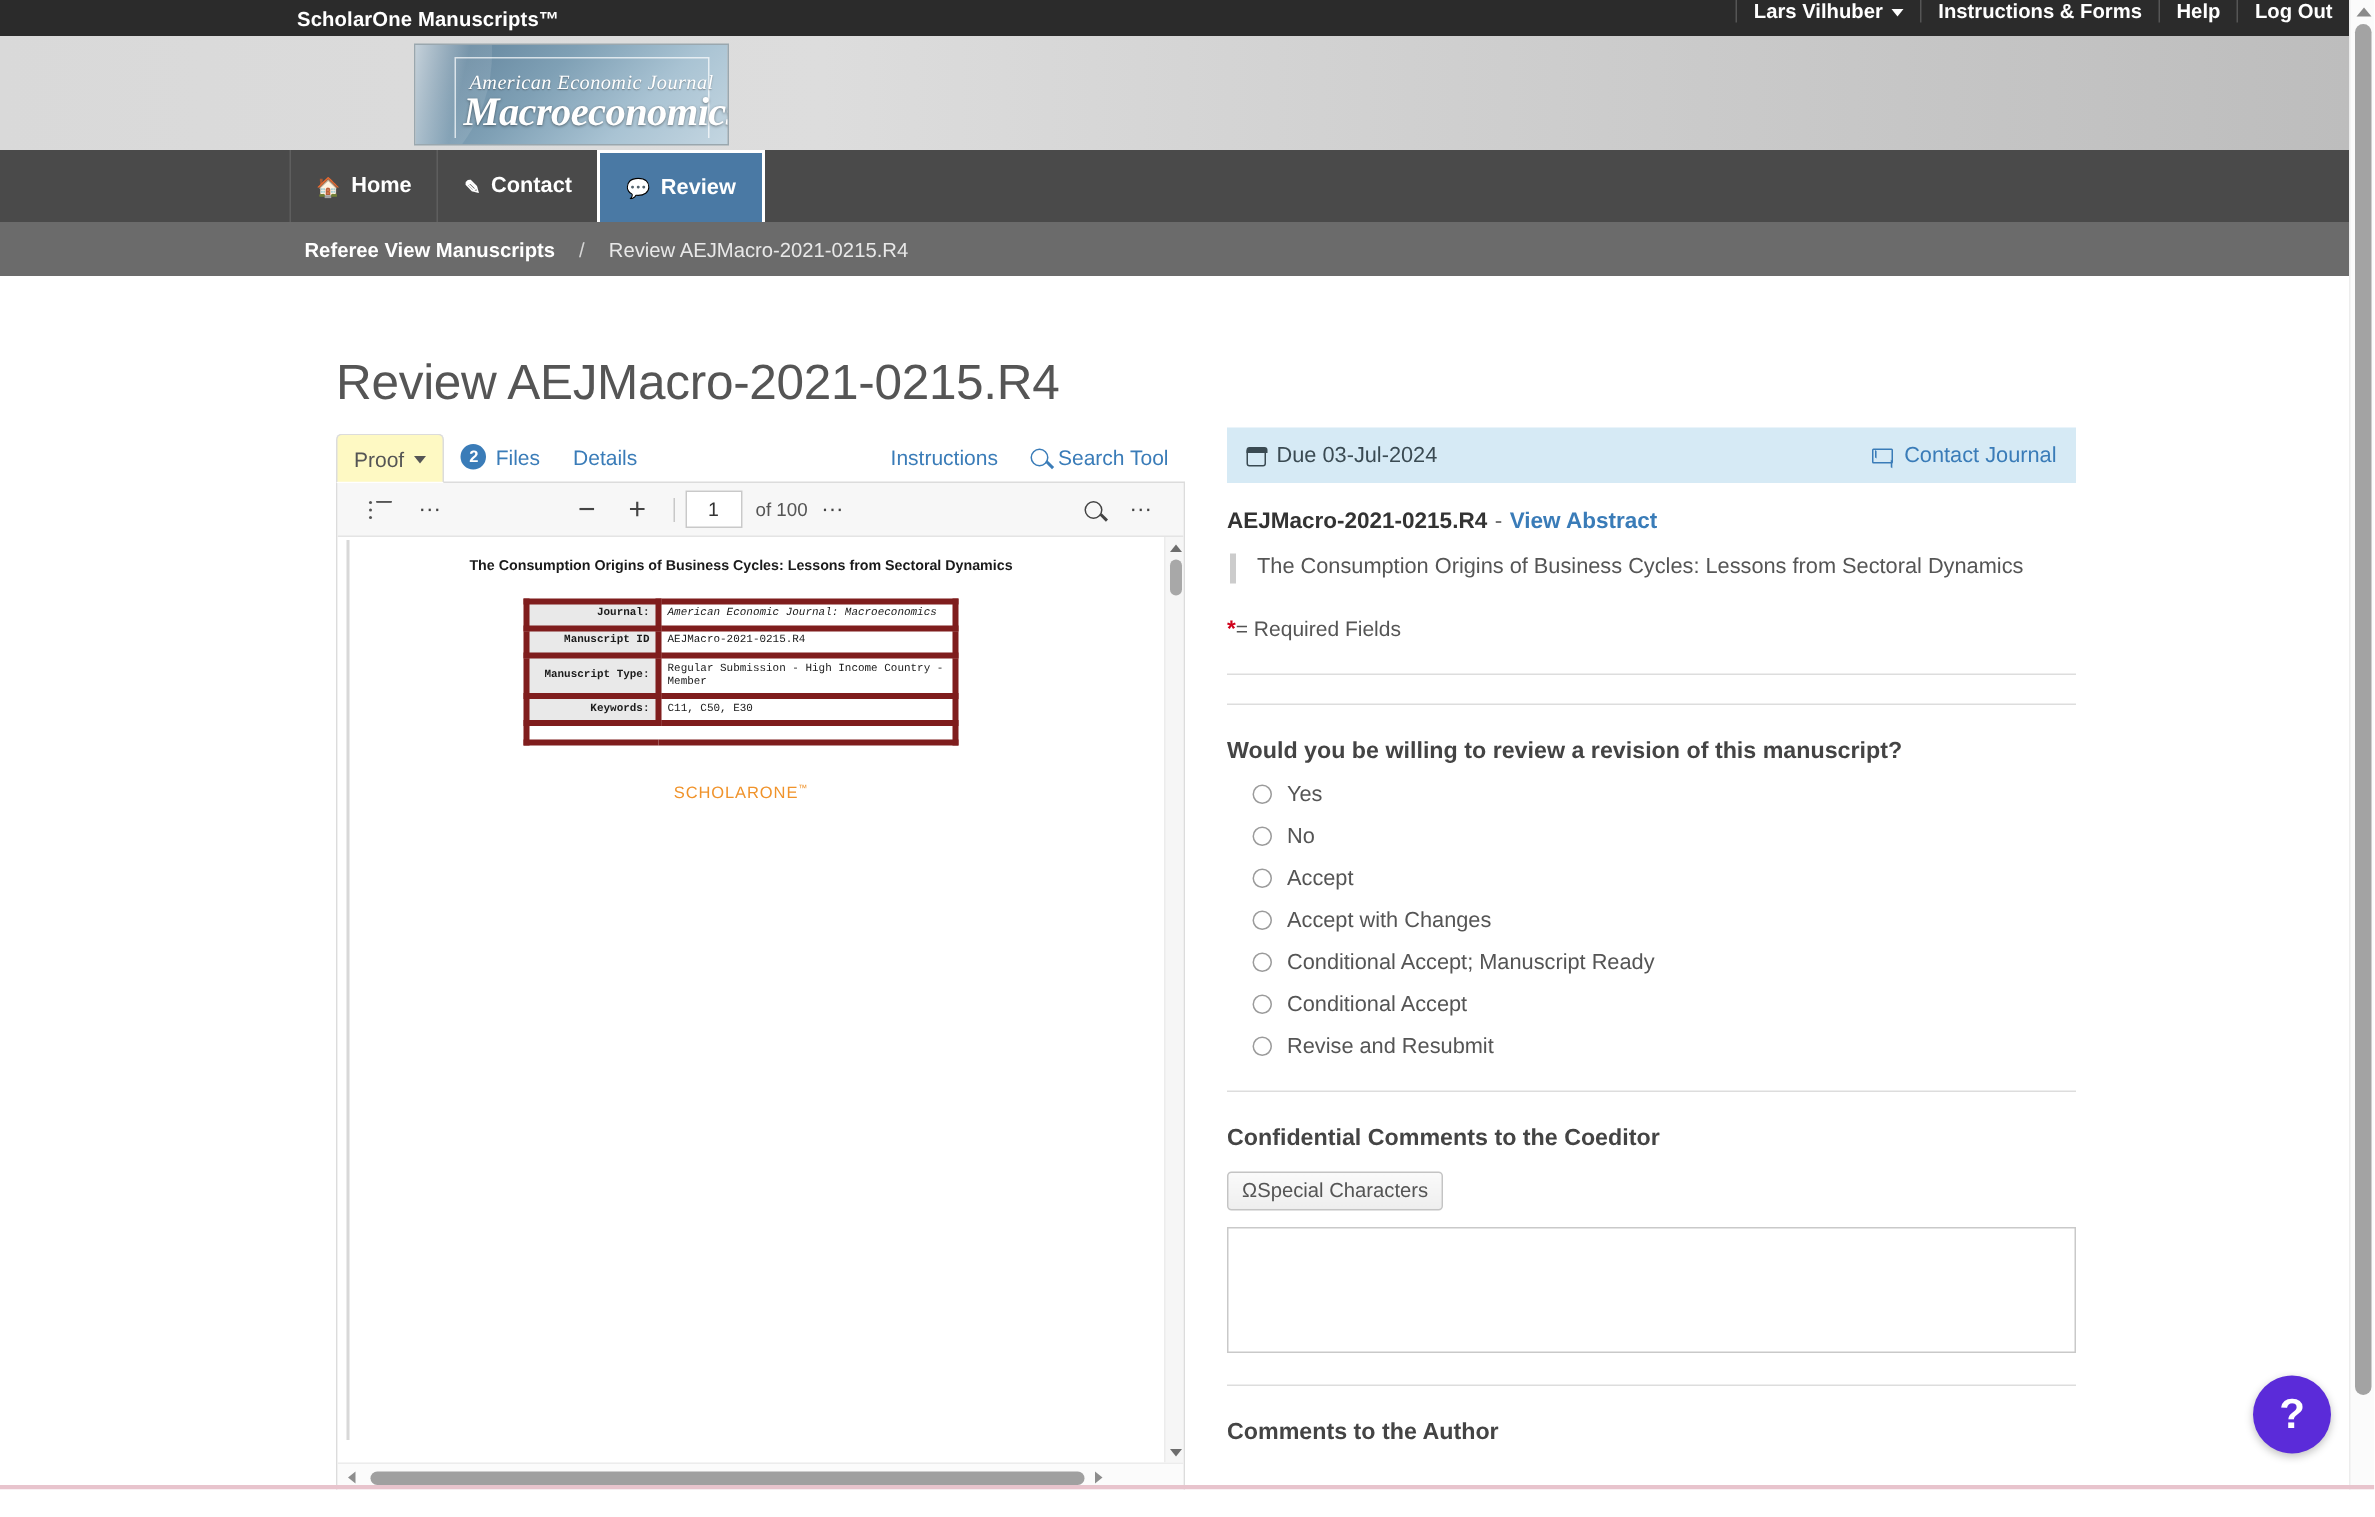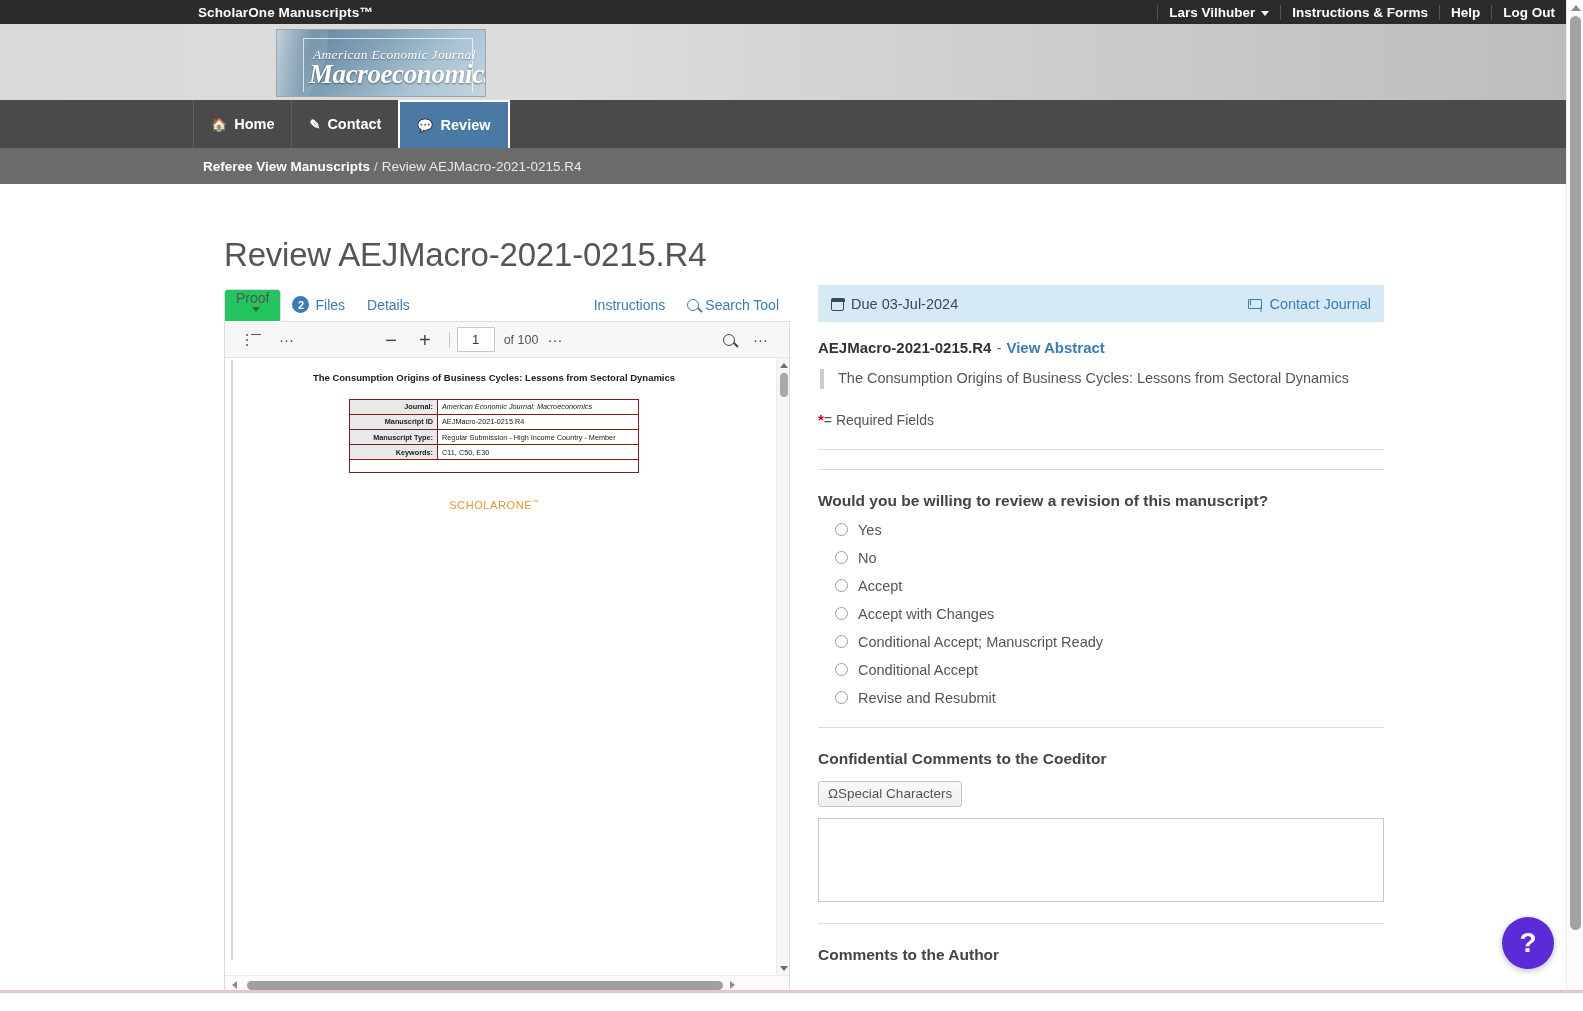--- a/index.html
+++ b/index.html
@@ -29,21 +29,21 @@
   .topbar-brand {
     color: #ffffff;
     font-size: 13.5px;
     font-weight: bold;
     margin-left: 198px;
     letter-spacing: 0.1px;
     white-space: nowrap;
   }
   .topbar-right {
     position: absolute; right: 0; top: 0; height: 24px;
-    display: flex; align-items: center;
+    display: flex; align-items: flex-start;
   }
   .topbar-right > div {
     display: flex; align-items: center;
     padding: 0 11px;
     color: #ffffff;
     font-size: 13.5px;
     font-weight: bold;
     border-left: 1px solid #555;
     white-space: nowrap;
     cursor: pointer;
@@ -133,21 +133,21 @@
     height: 48px;
   }
 
   
   .crumbbar {
     position: absolute; left: 0; top: 148px;
     width: 1566px; height: 36px;
     background: #6b6b6b;
     display: flex; align-items: center;
   }
-  .crumbbar .inner { margin-left: 203px; display: flex; align-items: center; gap: 4px; }
+  .crumbbar .inner { margin-left: 203px; display: flex; align-items: center; gap: 16px; }
   .crumb-link {
     color: #ffffff; font-size: 13.5px; font-weight: bold;
     cursor: pointer; white-space: nowrap;
   }
   .crumb-sep { color: #d6d6d6; font-size: 13.5px; }
   .crumb-current { color: #e8e8e8; font-size: 13.5px; white-space: nowrap; }
 
   
   .page-title {
     position: absolute; left: 224px; top: 236px;
@@ -165,28 +165,27 @@
     position: relative;
     height: 33px;
     border-bottom: 1px solid #dcdcdc;
     display: flex; align-items: flex-end;
   }
   .tab-proof {
     height: 33px;
     border: 1px solid #dcdcdc;
     border-bottom: 1px solid #ffffff;
     border-radius: 4px 4px 0 0;
-    background: #22c55e;
+    background: #fef9c3;
     display: flex; align-items: center;
     padding: 0 11px;
     font-size: 14px; color: #555;
     cursor: pointer;
     position: relative; z-index: 2;
     margin-bottom: -1px;
-    flex-direction: column;
   }
   .tab-proof .caret {
     display: inline-block; width: 0; height: 0;
     border-left: 4px solid transparent;
     border-right: 4px solid transparent;
     border-top: 5px solid #555;
     margin-left: 7px; position: relative; top: 1px;
   }
   .tab-plain {
     height: 33px; display: flex; align-items: center;
@@ -299,24 +298,25 @@
     line-height: 1.35;
     font-family: "Liberation Sans", sans-serif;
   }
   .pdf-table {
     margin: 14px auto 0 auto;
     width: 290px;
     border-collapse: collapse;
     font-size: 7.3px;
   }
   .pdf-table td {
-    border: 1px solid #7f1d1d;
+    border: 4px solid #7f1d1d;
     padding: 2.5px 4px;
     color: #1a1a1a;
     line-height: 1.25;
+    font-family: Liberation Mono, monospace;
   }
   .pdf-table td.k {
     background: #e9e9e9;
     text-align: right;
     font-weight: bold;
     white-space: nowrap;
     width: 88px;
   }
   .pdf-table td.v { background: #ffffff; }
   .pdf-table td.v.ital { font-style: italic; }

